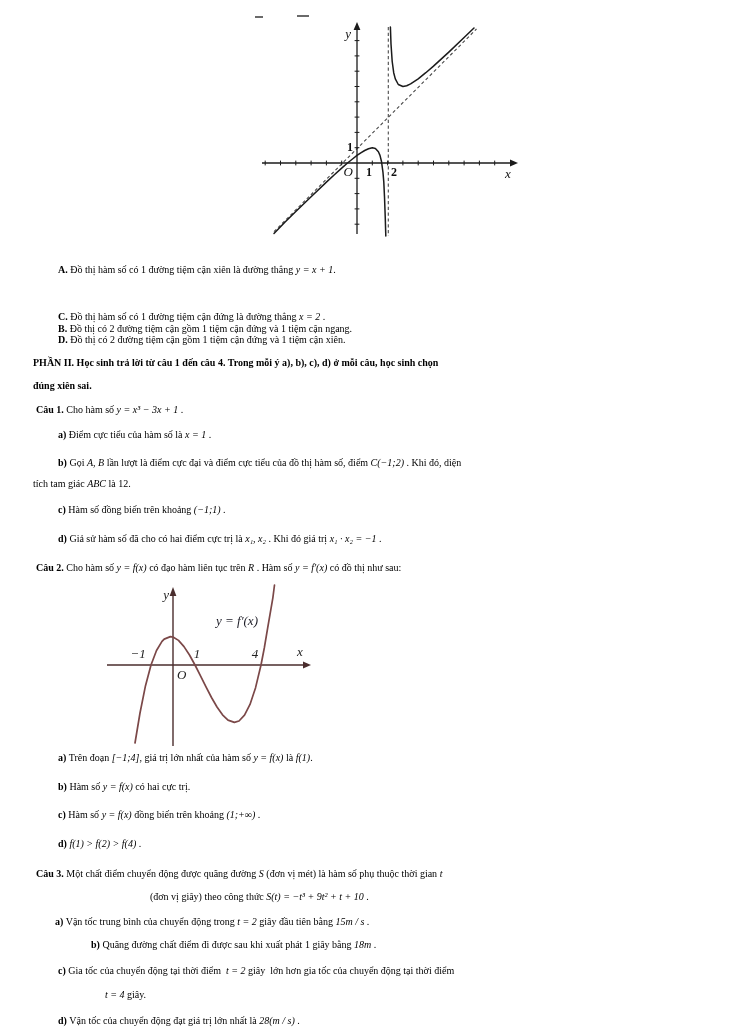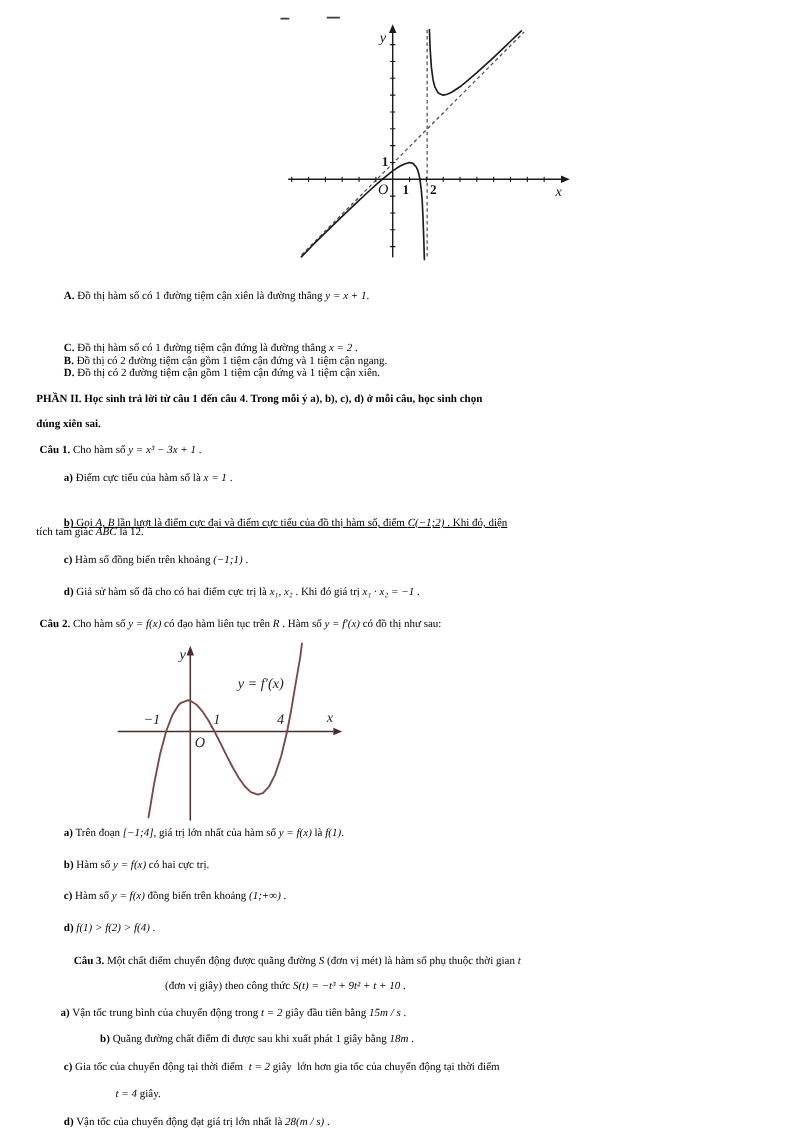--- a/index.html
+++ b/index.html
@@ -62,30 +62,30 @@
 
   <div>
       <div class="tl" style="left: 58px; top: 259px;"><span class="b">A.</span><span> Đồ thị hàm số có 1 đường tiệm cận xiên là đường thẳng </span><span class="m">y = x + 1</span><span>.</span></div>
       <div class="tl" style="left: 58px; top: 283px; margin-top: 35px;"><span class="b">B.</span><span> Đồ thị có 2 đường tiệm cận gồm 1 tiệm cận đứng và 1 tiệm cận ngang.</span></div>
       <div class="tl" style="left: 58px; top: 306px;"><span class="b">C.</span><span> Đồ thị hàm số có 1 đường tiệm cận đứng là đường thẳng </span><span class="m">x = 2</span><span> .</span></div>
       <div class="tl" style="left: 58px; top: 329px;"><span class="b">D.</span><span> Đồ thị có 2 đường tiệm cận gồm 1 tiệm cận đứng và 1 tiệm cận xiên.</span></div>
       <div class="tl" style="left: 33px; top: 352px;"><span class="b">PHẦN II. Học sinh trả lời từ câu 1 đến câu 4. Trong mỗi ý a), b), c), d) ở mỗi câu, học sinh chọn</span></div>
       <div class="tl" style="left: 33px; top: 375px;"><span class="b">đúng xiên sai.</span></div>
       <div class="tl" style="left: 36px; top: 399px; text-align: right;"><span class="b">Câu 1.</span><span> Cho hàm số </span><span class="m">y = x³ − 3x + 1</span><span> .</span></div>
       <div class="tl" style="left: 58px; top: 424px;"><span class="b">a)</span><span> Điểm cực tiểu của hàm số là </span><span class="m">x = 1</span><span> .</span></div>
-      <div class="tl" style="left: 58px; top: 465px; text-decoration: underline;"><span class="b">b)</span><span> Gọi </span><span class="m">A, B</span><span> lần lượt là điểm cực đại và điểm cực tiểu của đồ thị hàm số, điểm </span><span class="m">C(−1;2)</span><span> . Khi đó, diện</span></div>
+      <div class="tl" style="left: 58px; top: 452px;"><span class="b">b)</span><span> Gọi </span><span class="m">A, B</span><span> lần lượt là điểm cực đại và điểm cực tiểu của đồ thị hàm số, điểm </span><span class="m">C(−1;2)</span><span> . Khi đó, diện</span></div>
       <div class="tl" style="left: 33px; top: 473px;"><span>tích tam giác </span><span class="m">ABC</span><span> là 12.</span></div>
       <div class="tl" style="left: 58px; top: 499px;"><span class="b">c)</span><span> Hàm số đồng biến trên khoảng </span><span class="m">(−1;1)</span><span> .</span></div>
       <div class="tl" style="left: 58px; top: 528px;"><span class="b">d)</span><span> Giả sử hàm số đã cho có hai điểm cực trị là </span><span class="m">x₁, x₂</span><span> . Khi đó giá trị </span><span class="m">x₁ · x₂ = −1</span><span> .</span></div>
       <div class="tl" style="left: 36px; top: 557px;"><span class="b">Câu 2.</span><span> Cho hàm số </span><span class="m">y = f(x)</span><span> có đạo hàm liên tục trên </span><span class="m">R</span><span> . Hàm số </span><span class="m">y = f′(x)</span><span> có đồ thị như sau:</span></div>
       <div class="tl" style="left: 58px; top: 747px;"><span class="b">a)</span><span> Trên đoạn </span><span class="m">[−1;4]</span><span>, giá trị lớn nhất của hàm số </span><span class="m">y = f(x)</span><span> là </span><span class="m">f(1)</span><span>.</span></div>
       <div class="tl" style="left: 58px; top: 776px;"><span class="b">b)</span><span> Hàm số </span><span class="m">y = f(x)</span><span> có hai cực trị.</span></div>
       <div class="tl" style="left: 58px; top: 804px;"><span class="b">c)</span><span> Hàm số </span><span class="m">y = f(x)</span><span> đồng biến trên khoảng </span><span class="m">(1;+∞)</span><span> .</span></div>
       <div class="tl" style="left: 58px; top: 833px;"><span class="b">d)</span><span> </span><span class="m">f(1) &gt; f(2) &gt; f(4)</span><span> .</span></div>
-      <div class="tl" style="left: 36px; top: 863px; margin-left: 31px;"><span class="b">Câu 3.</span><span> Một chất điểm chuyển động được quãng đường </span><span class="m">S</span><span> (đơn vị mét) là hàm số phụ thuộc thời gian </span><span class="m">t</span></div>
+      <div class="tl" style="left: 36px; top: 863px;"><span class="b">Câu 3.</span><span> Một chất điểm chuyển động được quãng đường </span><span class="m">S</span><span> (đơn vị mét) là hàm số phụ thuộc thời gian </span><span class="m">t</span></div>
       <div class="tl" style="left: 110px; top: 886px; margin-left: 40px;"><span>(đơn vị giây) theo công thức </span><span class="m">S(t) = −t³ + 9t² + t + 10</span><span> .</span></div>
       <div class="tl" style="left: 55px; top: 911px;"><span class="b">a)</span><span> Vận tốc trung bình của chuyển động trong </span><span class="m">t = 2</span><span> giây đầu tiên bằng </span><span class="m">15m / s</span><span> .</span></div>
       <div class="tl" style="left: 55px; top: 934px; padding-left: 36px;"><span class="b">b)</span><span> Quãng đường chất điểm đi được sau khi xuất phát 1 giây bằng </span><span class="m">18m</span><span> .</span></div>
       <div class="tl" style="left: 58px; top: 960px;"><span class="b">c)</span><span> Gia tốc của chuyển động tại thời điểm  </span><span class="m">t = 2</span><span> giây  lớn hơn gia tốc của chuyển động tại thời điểm</span></div>
       <div class="tl" style="left: 105px; top: 984px;"><span class="m">t = 4</span><span> giây.</span></div>
       <div class="tl" style="left: 58px; top: 1010px;"><span class="b">d)</span><span> Vận tốc của chuyển động đạt giá trị lớn nhất là </span><span class="m">28(m / s)</span><span> .</span></div>
     </div>
 
 </div>
 

